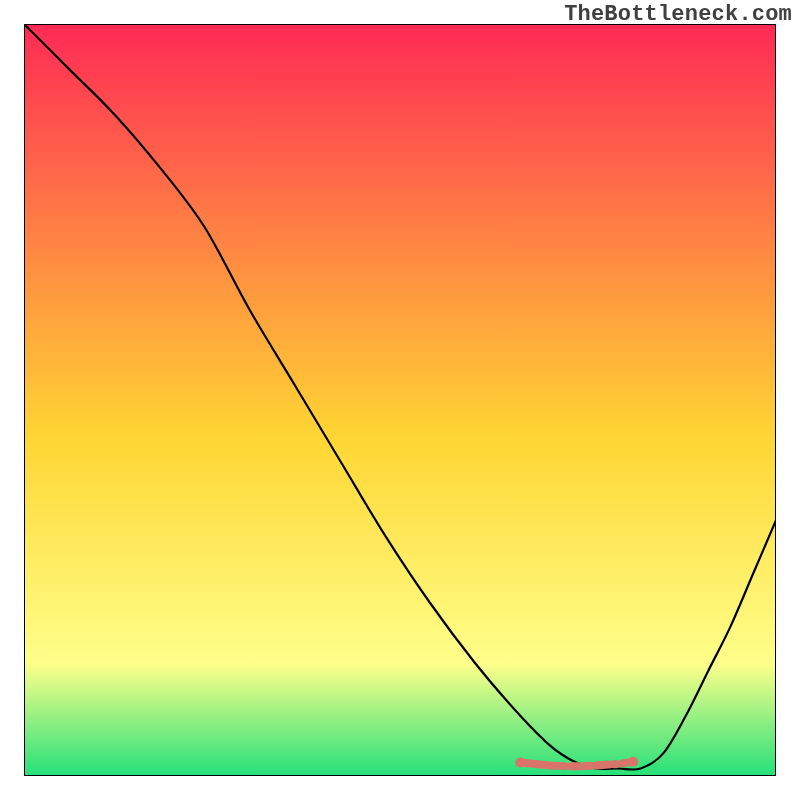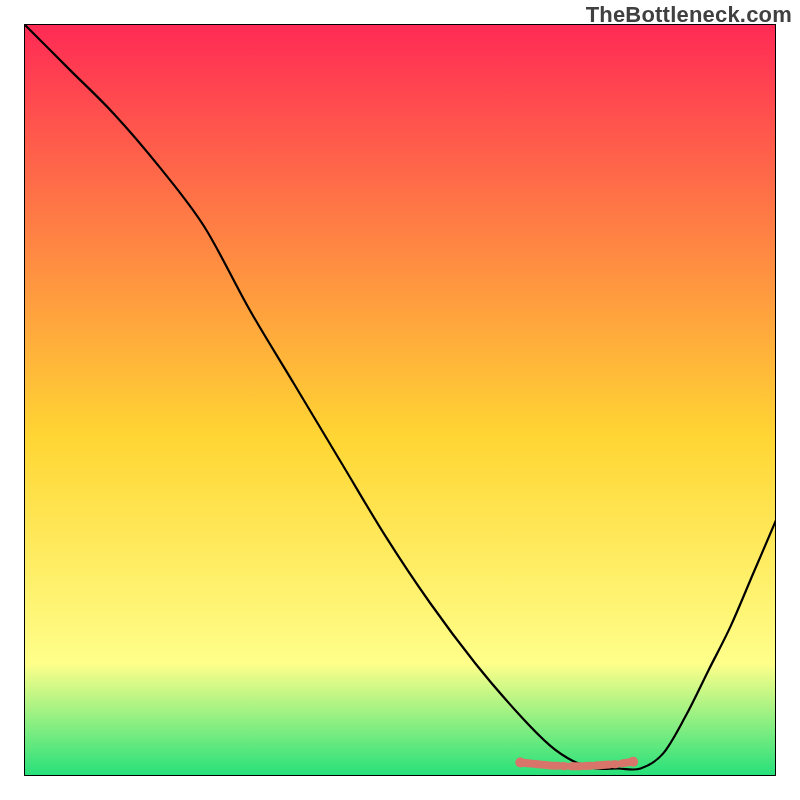--- a/index.html
+++ b/index.html
@@ -8,20 +8,21 @@
     width: 800px;
     height: 800px;
     background: #ffffff;
     font-family: Arial, Helvetica, sans-serif;
     overflow: hidden;
   }
   .container {
     position: relative;
     width: 800px;
     height: 748px;
+    font-family: Liberation Mono, monospace;
   }
   .watermark {
     position: absolute;
     top: 2px;
     right: 8px;
     font-size: 22px;
     font-weight: 600;
     color: #404040;
     letter-spacing: 0.2px;
     z-index: 3;

